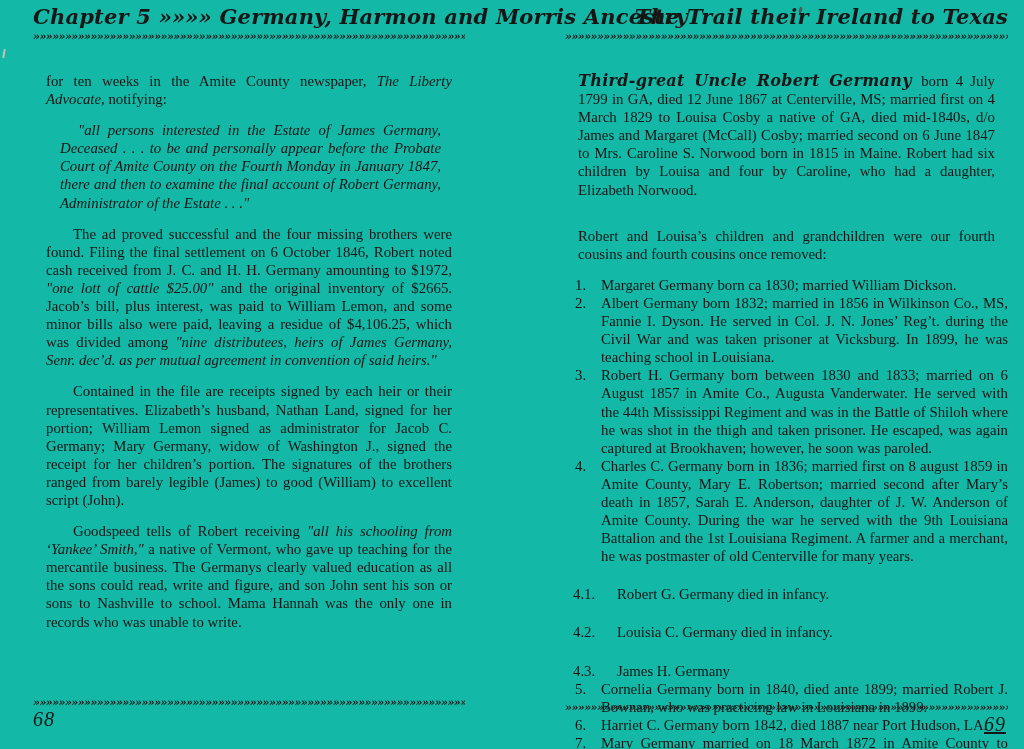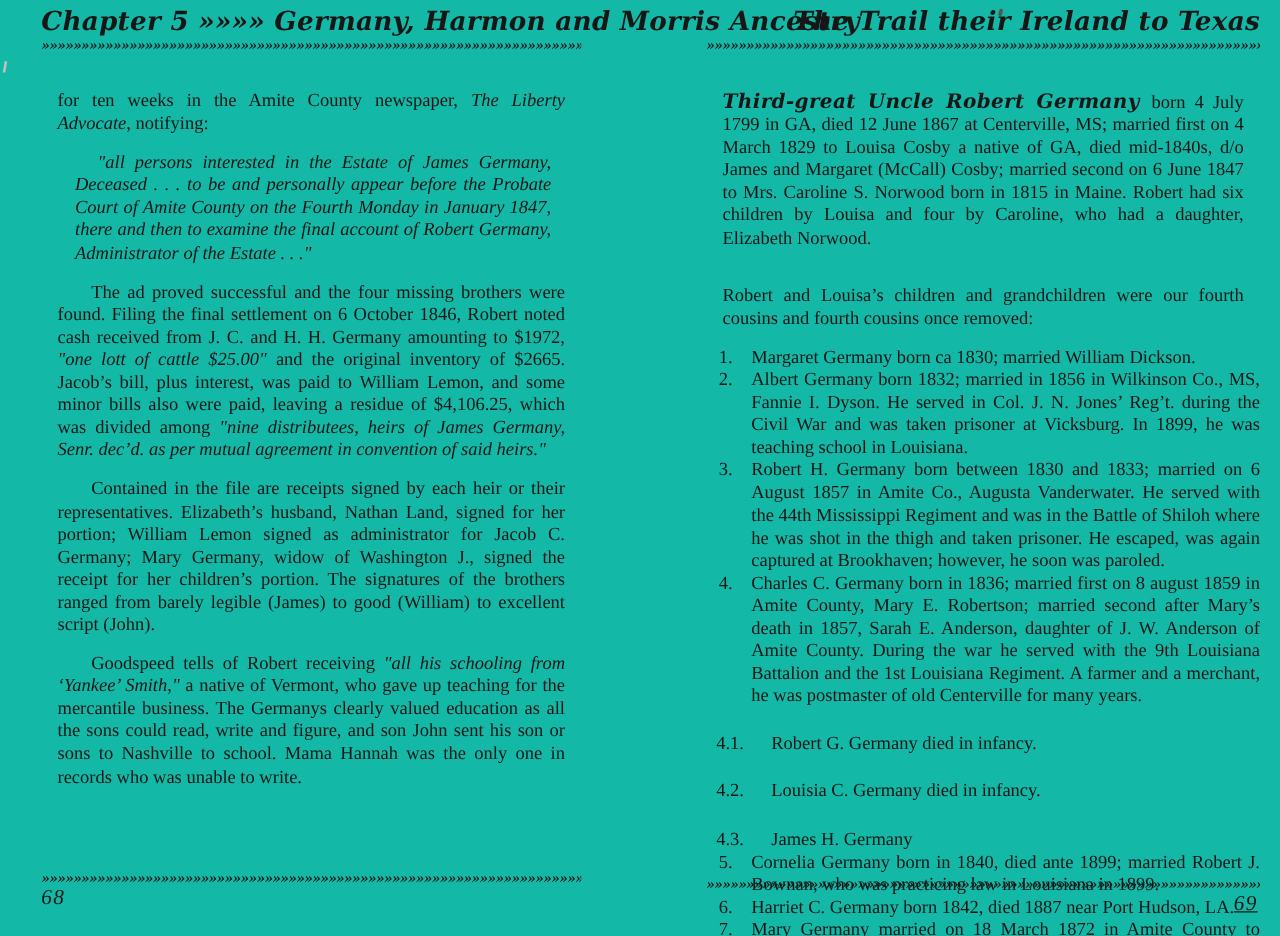--- a/index.html
+++ b/index.html
@@ -39,21 +39,21 @@
     font-family:"DejaVu Serif",serif;font-style:italic;font-weight:bold;
     font-size:16px;letter-spacing:.3px;
   }
   .intro{margin-top:28px;}
   .glist{margin-top:11px;}
   .item{position:relative;padding-left:36px;text-align:justify;}
   .item .num{position:absolute;left:10px;top:0;}
   .item.sub{padding-left:52px;margin-top:20px;}
   .item.sub .num{left:8px;}
   .pagenum{
-    position:absolute;font-style:italic;font-size:17px;letter-spacing:1px;
+    position:absolute;font-style:italic;font-size:20px;letter-spacing:1px;
   }
   .pn-left{left:0;top:708px;}
   .pn-right{right:2px;top:713px;text-decoration:underline;}
   .artifact{position:absolute;background:#c2c2bf;}
   .art-edge{left:3px;top:49px;width:2px;height:9px;transform:rotate(10deg);}
   .art-dot{left:799px;top:7px;width:3px;height:6px;border-radius:2px;transform:rotate(15deg);background:#555;}
 </style>
 </head>
 <body>
 

